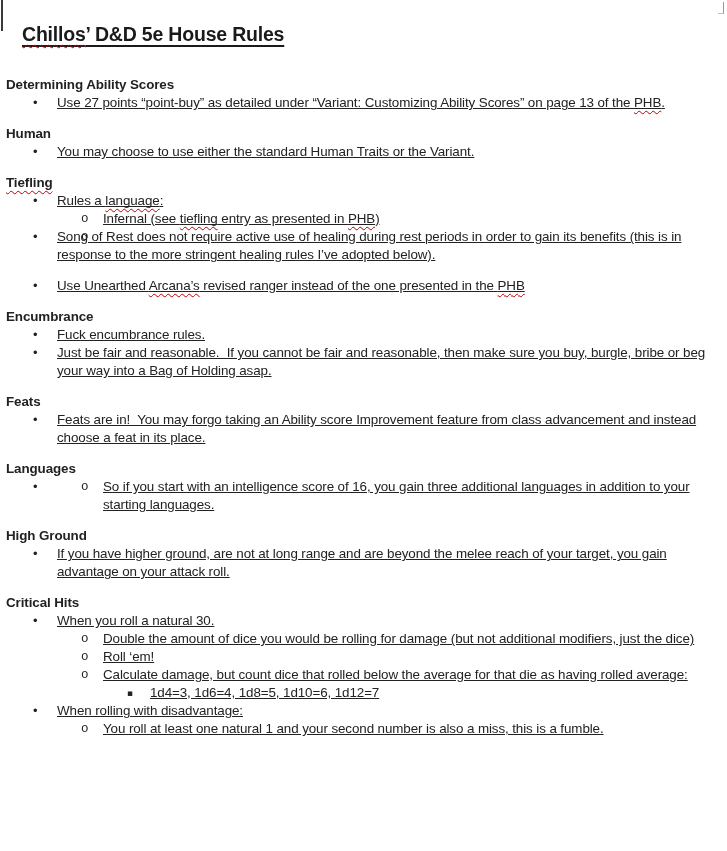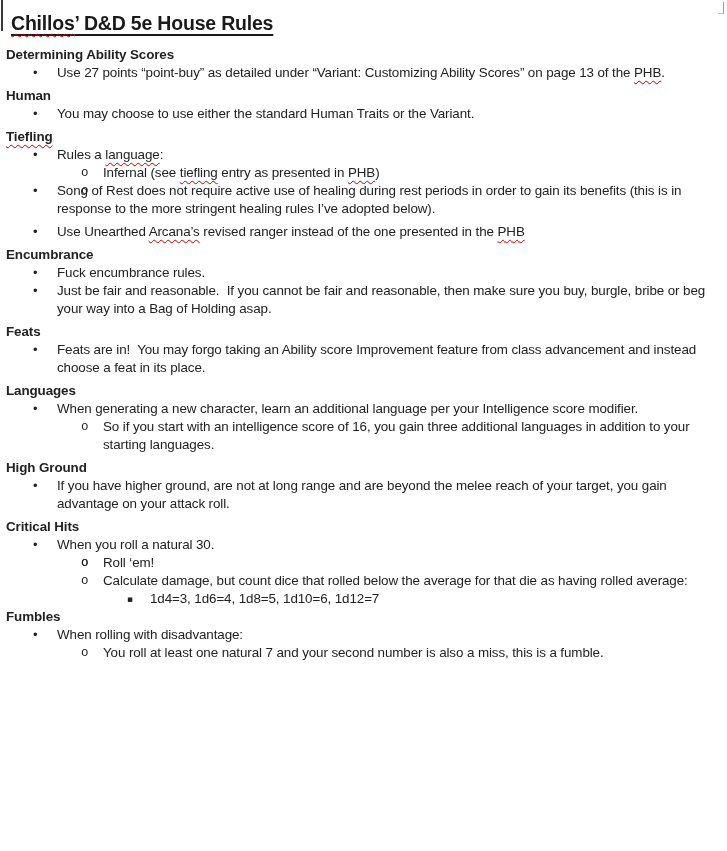--- a/index.html
+++ b/index.html
@@ -17,55 +17,55 @@
     height: 851px;
     padding: 5px 8px 0 6px;
     font-family: "Liberation Sans", "DejaVu Sans", sans-serif;
     font-size: 13.4px;
     letter-spacing: -0.1px;
     line-height: 18px;
     color: #222222;
     cursor: text;
   }
   .doc-title {
-    margin: 5px;
+    margin: 16px;
     font-size: 19.5px;
     font-weight: 700;
     line-height: 26px;
     letter-spacing: -0.2px;
     color: #1a1a1a;
     text-decoration: underline;
     text-decoration-thickness: 1.5px;
     text-underline-offset: 4px;
     text-decoration-skip-ink: none;
     display: inline-block;
   }
   .section { margin: 0; }
-  .section.gap { margin-top: 5px; }
+  .section.gap { margin-top: 13px; }
   .heading {
     font-weight: 700;
     line-height: 18px;
   }
   .li {
     position: relative;
     line-height: 18px;
   }
   .li.l1 { padding-left: 51px; }
   .li.l2 { padding-left: 97px; }
   .li.l3 { padding-left: 144px; }
   .marker {
     position: absolute;
     top: 0;
     line-height: 18px;
     color: #222222;
   }
   .li.l1 .marker { left: 27px; font-size: 13px; }
   .li.l2 .marker { left: 75px; font-size: 12.5px; font-family: "Liberation Mono", monospace; }
   .li.l3 .marker { left: 121px; font-size: 9px; font-family: "DejaVu Sans", sans-serif; }
-  .txt { white-space: pre-wrap; }
+  .txt { white-space: pre-wrap; text-decoration: underline; }
   .seg { white-space: pre-wrap; }
   .sp {
     text-decoration: underline;
     text-decoration-style: wavy;
     text-decoration-color: var(--spell-color, #c00000);
     text-decoration-thickness: 1px;
     text-underline-offset: 3px;
     text-decoration-skip-ink: none;
   }
   .caret-mark {
@@ -121,36 +121,35 @@
         <div class="li l1"><span class="marker">•</span><span class="txt"><span class="seg">Just be fair and reasonable.  If you cannot be fair and reasonable, then make sure you buy, burgle, bribe or beg
 your way into a Bag of Holding asap.</span></span></div>
       </div>
       <div class="section gap">
         <div class="heading"><span class="seg">Feats</span></div>
         <div class="li l1"><span class="marker">•</span><span class="txt"><span class="seg">Feats are in!  You may forgo taking an Ability score Improvement feature from class advancement and instead
 choose a feat in its place.</span></span></div>
       </div>
       <div class="section gap">
         <div class="heading"><span class="seg">Languages</span></div>
-        <div class="li l1"><span class="marker">•</span><span class="txt"><span class="seg">When generating a new character, learn an additional language per your Intelligence score modifier.</span></span></div>
+        <div class="li l1"><span class="marker">•</span></div>
         <div class="li l2"><span class="marker">o</span><span class="txt"><span class="seg">So if you start with an intelligence score of 16, you gain three additional languages in addition to your
 starting languages.</span></span></div>
       </div>
       <div class="section gap">
         <div class="heading"><span class="seg">High Ground</span></div>
         <div class="li l1"><span class="marker">•</span><span class="txt"><span class="seg">If you have higher ground, are not at long range and are beyond the melee reach of your target, you gain
 advantage on your attack roll.</span></span></div>
       </div>
       <div class="section gap">
         <div class="heading"><span class="seg">Critical Hits</span></div>
         <div class="li l1"><span class="marker">•</span><span class="txt"><span class="seg">When you roll a natural 30.</span></span></div>
-        <div class="li l2"><span class="marker">o</span></div>
+        <div class="li l2"><span class="marker">o</span><span class="txt"><span class="seg">Double the amount of dice you would be rolling for damage (but not additional modifiers, just the dice)</span></span></div>
         <div class="li l2"><span class="marker">o</span><span class="txt"><span class="seg">Roll ‘em!</span></span></div>
         <div class="li l2"><span class="marker">o</span><span class="txt"><span class="seg">Calculate damage, but count dice that rolled below the average for that die as having rolled average:</span></span></div>
         <div class="li l3"><span class="marker">▪</span><span class="txt"><span class="seg">1d4=3, 1d6=4, 1d8=5, 1d10=6, 1d12=7</span></span></div>
       </div>
       <div class="section">
-        <div class="heading"><span class="seg">Fumbles</span></div>
         <div class="li l1"><span class="marker">•</span><span class="txt"><span class="seg">When rolling with disadvantage:</span></span></div>
-        <div class="li l2"><span class="marker">o</span><span class="txt"><span class="seg">You roll at least one natural 7 and your second number is also a miss, this is a fumble.</span></span></div>
+        <div class="li l2"><span class="marker">o</span><span class="txt"><span class="seg">You roll at least one natural 1 and your second number is also a miss, this is a fumble.</span></span></div>
       </div>
     </div>
 </div>
 
 </body></html>

